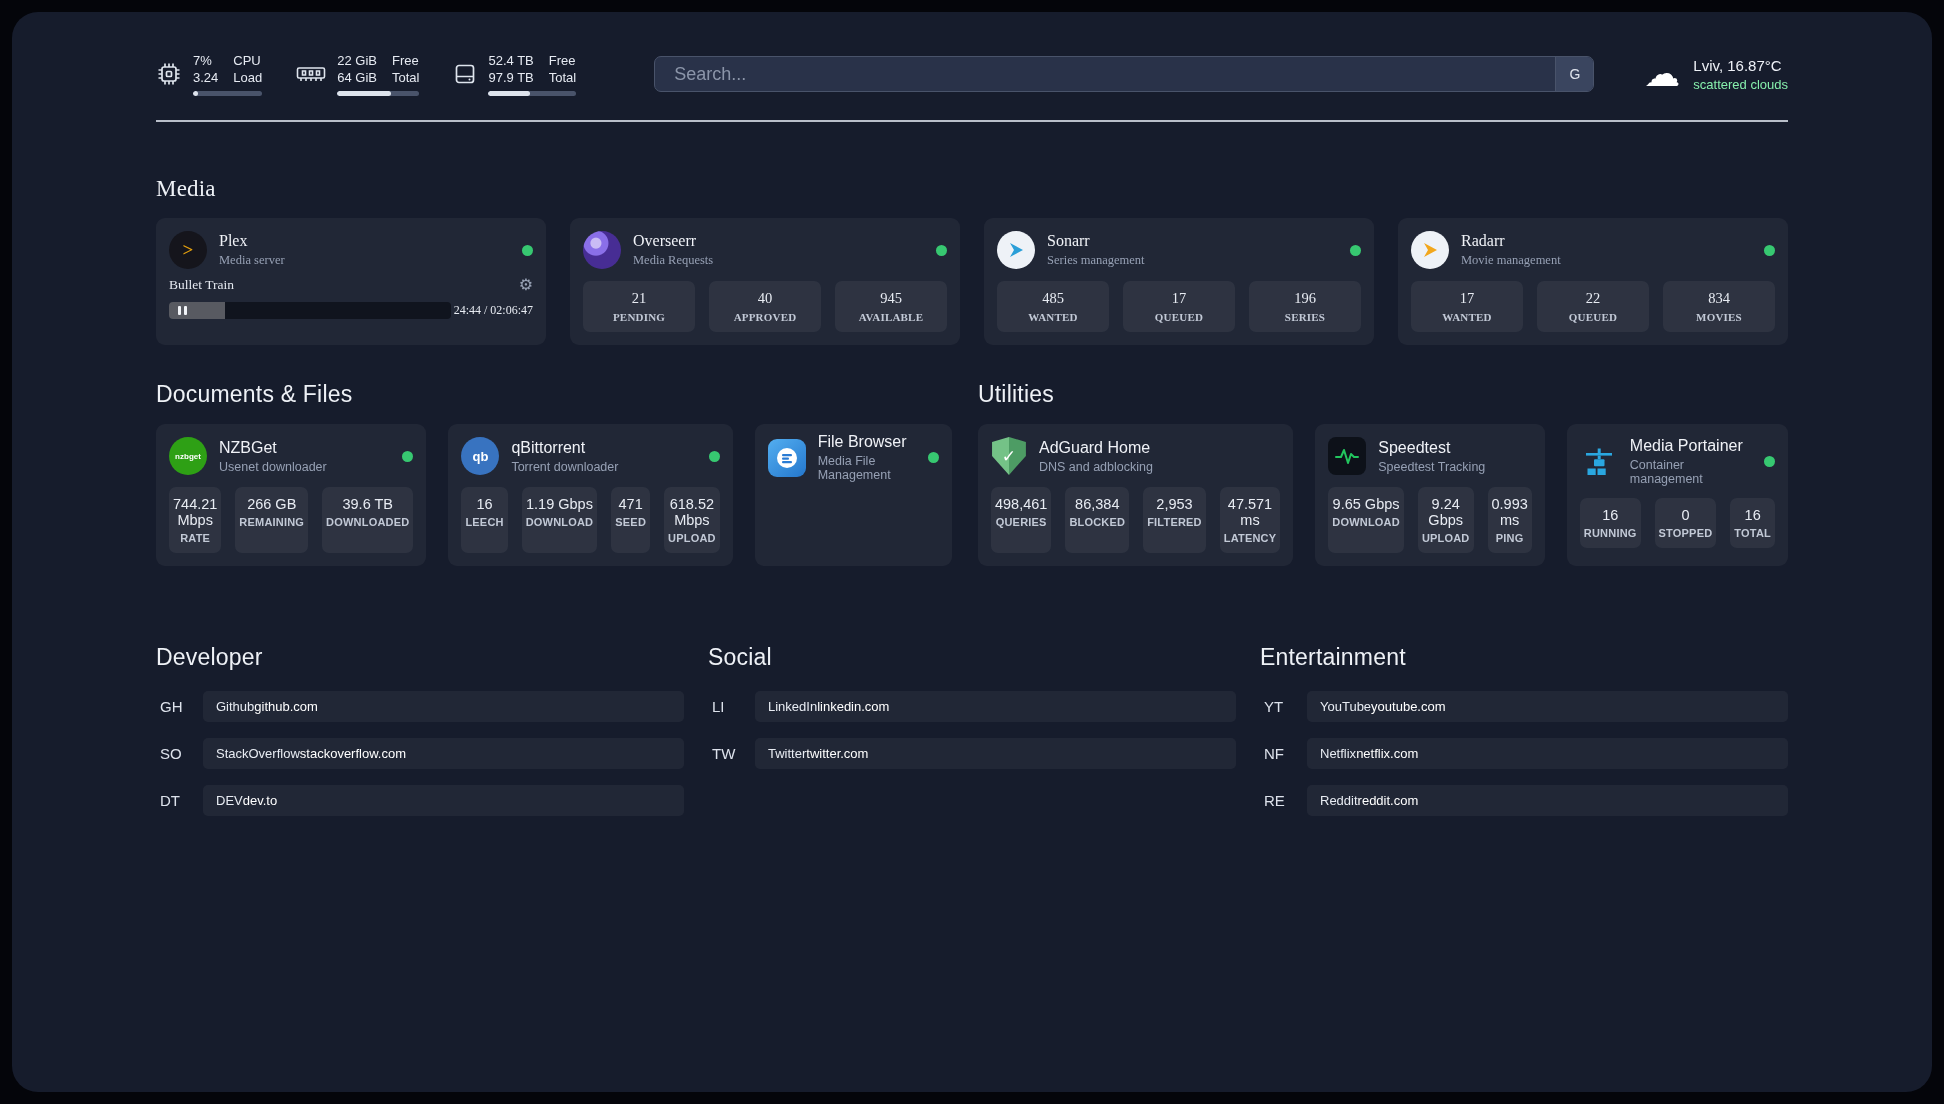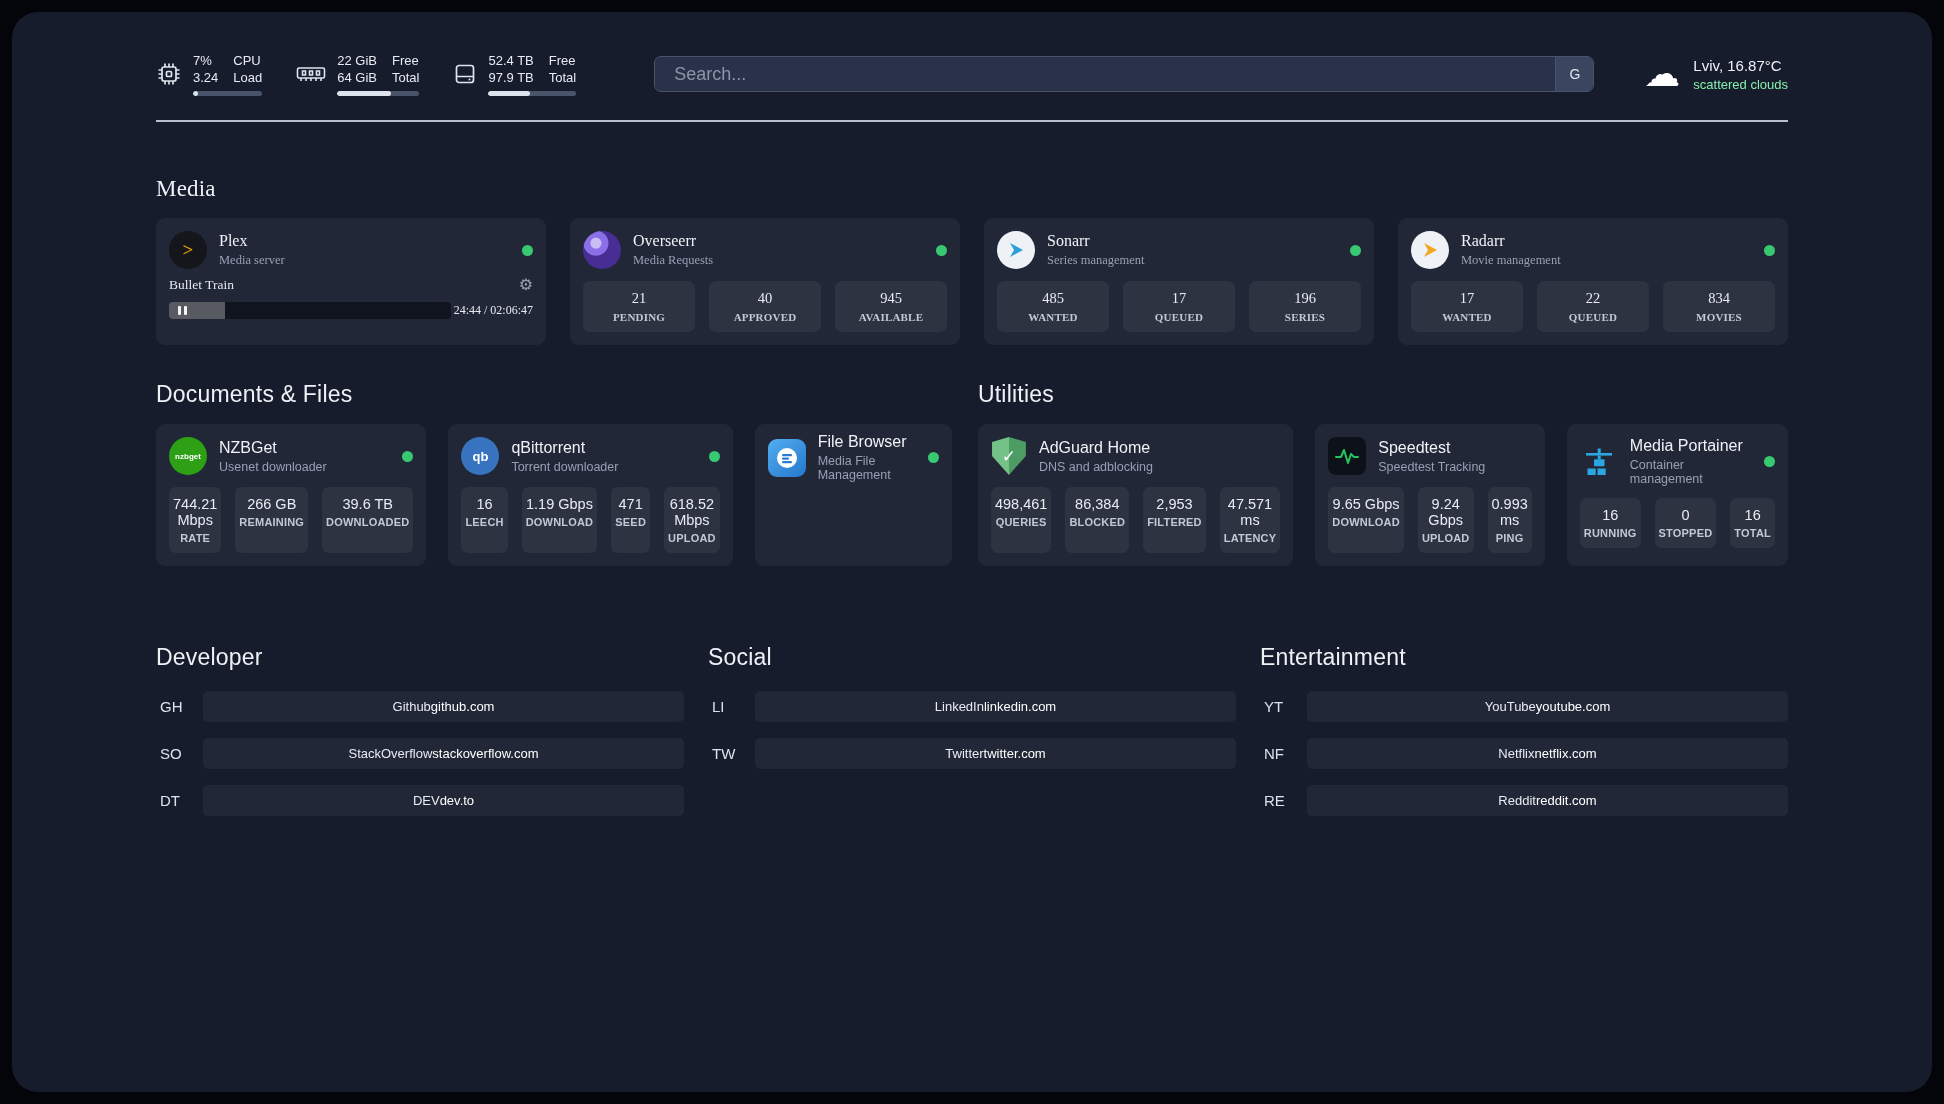--- a/index.html
+++ b/index.html
@@ -83,21 +83,21 @@
       color:#fff; font-size:17px; font-weight:700; }
   .speedtest-icon { border-radius:8px; background:#0d1119; }
   .portainer-icon { background:transparent; border-radius:0; }
 
   
   .bookmarks { display:grid; grid-template-columns:1fr 1fr 1fr; gap:24px; margin-top:78px; padding-bottom:30px; }
   .bm-list { margin-top:20px; display:flex; flex-direction:column; gap:16px; }
   .bm-row { display:flex; align-items:center; cursor:pointer; }
   .bm-abbr { width:47px; font-size:15px; color:#dde2ec; padding-left:4px; }
   .bm-pill { flex:1; height:31px; background:rgba(255,255,255,.05); border-radius:5px;
-             display:flex; align-items:center; justify-content:center; padding:0 13px; }
+             display:flex; align-items:center; justify-content:flex-start; padding:0 13px; }
   .bm-name { font-size:13px; color:#e8ecf3; }
   .bm-url { font-size:13px; color:#ffffff; }
 </style>
 </head>
 <body>
 
 <div class="frame">
 <div class="app">
 <div class="container">
 

